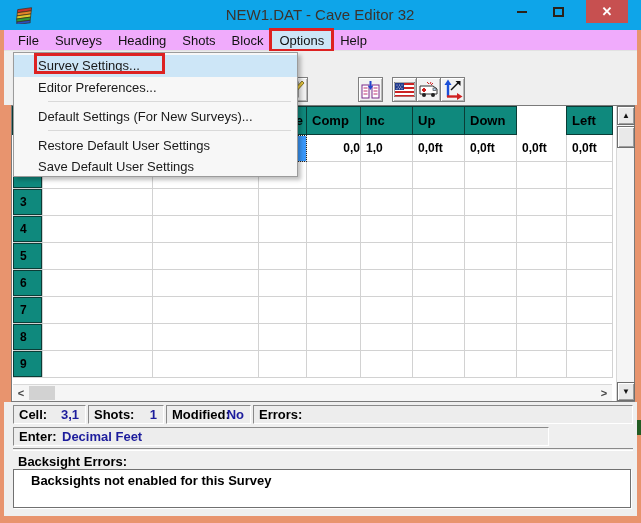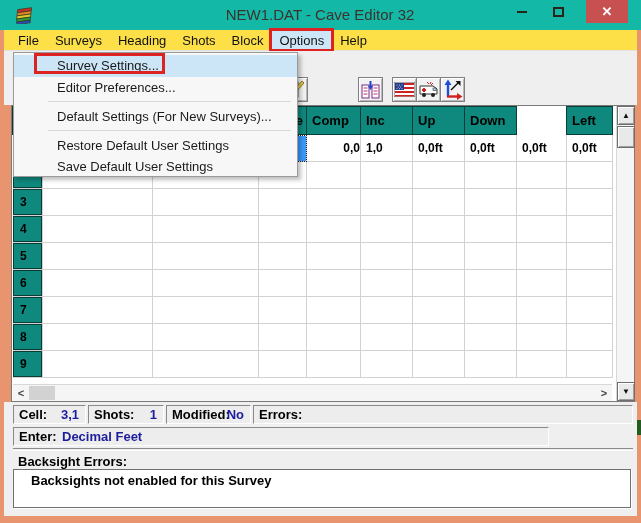--- a/index.html
+++ b/index.html
@@ -4,36 +4,36 @@
 <style>
   * { margin:0; padding:0; box-sizing:border-box; }
   html,body { width:641px; height:523px; overflow:hidden; }
   body { font-family:"Liberation Sans", sans-serif; }
 
   .app { position:absolute; left:0; top:0; width:641px; height:523px;
          background:#e8946e; }
 
   
   .titlebar { position:absolute; left:0; top:0; width:641px; height:30px;
-              background:#14b8a6; }
+              background:#0ea5e9; }
   .app-icon { position:absolute; left:15px; top:6px; width:22px; height:18px; }
   .title-text { position:absolute; left:150px; top:6px; width:340px;
                 text-align:center; font-size:15px; color:#3b332d; }
   .cap-btn { position:absolute; top:0; height:24px; display:flex;
              align-items:center; justify-content:center; }
   .btn-min { left:506px; width:32px; }
   .min-bar { width:10px; height:2px; background:#2b2219; }
   .btn-max { left:542px; width:32px; }
   .max-box { width:11px; height:10px; border:2px solid #2b2219; }
   .btn-close { left:586px; width:42px; height:23px; background:#c75050;
                color:#fff; font-size:13px; font-weight:bold; }
 
   
   .menubar { position:absolute; left:4px; top:30px; width:633px; height:21px;
-             background:#fde047; border-bottom:1px solid #e2e2e2;
+             background:#f0abfc; border-bottom:1px solid #e2e2e2;
              display:flex; align-items:stretch; font-size:13px; color:#111;
              padding-left:6px; }
   .menu-item { padding:0 8px; line-height:21px; }
   .menu-item.active { background:#cde6f7; outline:3px solid #dd2222;
                       outline-offset:-1px; }
 
   
   .toolbar { position:absolute; left:4px; top:51px; width:633px; height:54px;
              background:#efefef; }
   .tool-btn { position:absolute; top:26px; width:25px; height:25px;
@@ -129,21 +129,21 @@
   .inner-fill { position:absolute; left:4px; top:402px; width:633px;
                 height:114px; background:#efefef; }
   .artifact { position:absolute; left:637px; top:420px; width:4px; height:15px;
               background:#235c23; }
 
   
   .popup { position:absolute; left:13px; top:52px; width:285px; height:125px;
            background:#f7f7f7; border:1px solid #9b9b9b;
            box-shadow:3px 3px 4px rgba(0,0,0,0.25); z-index:20;
            font-size:13px; color:#1a1a1a; padding-top:2px; }
-  .mi { height:22px; line-height:22px; padding-left:43px; }
+  .mi { height:22px; line-height:22px; padding-left:24px; }
   .mi.hl { background:#cde6f7; }
   .mi.short { height:21px; line-height:21px; }
   .msep { height:5px; }
   .msep div { margin:2px 6px 0 34px; border-top:1px solid #d9d9d9; }
   .annot2 { position:absolute; left:20px; top:0px; width:131px; height:21px;
             border:3px solid #dd2222; pointer-events:none; }
 </style>
 </head>
 <body>
 

